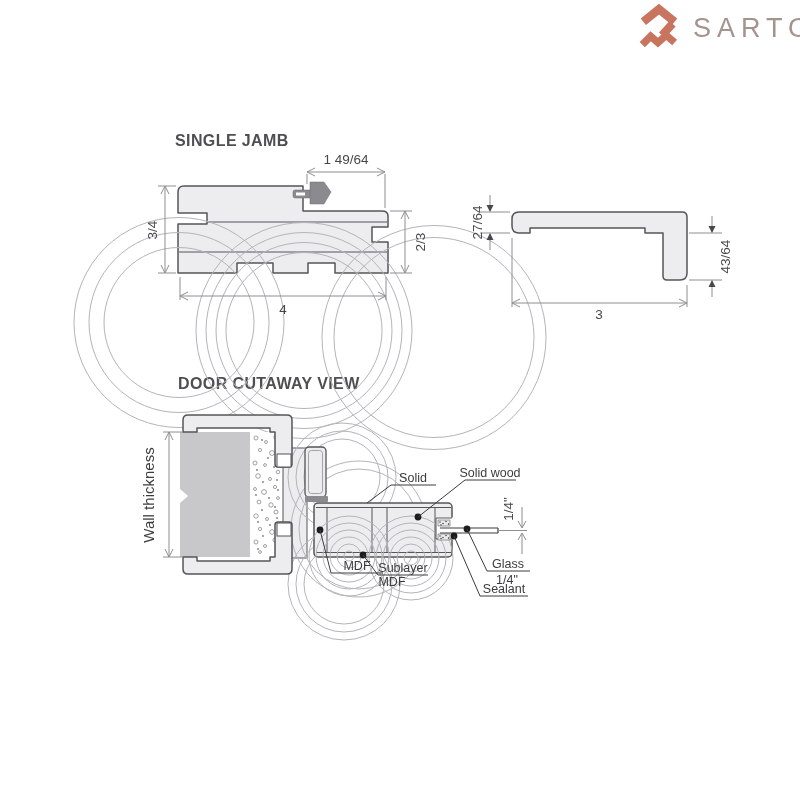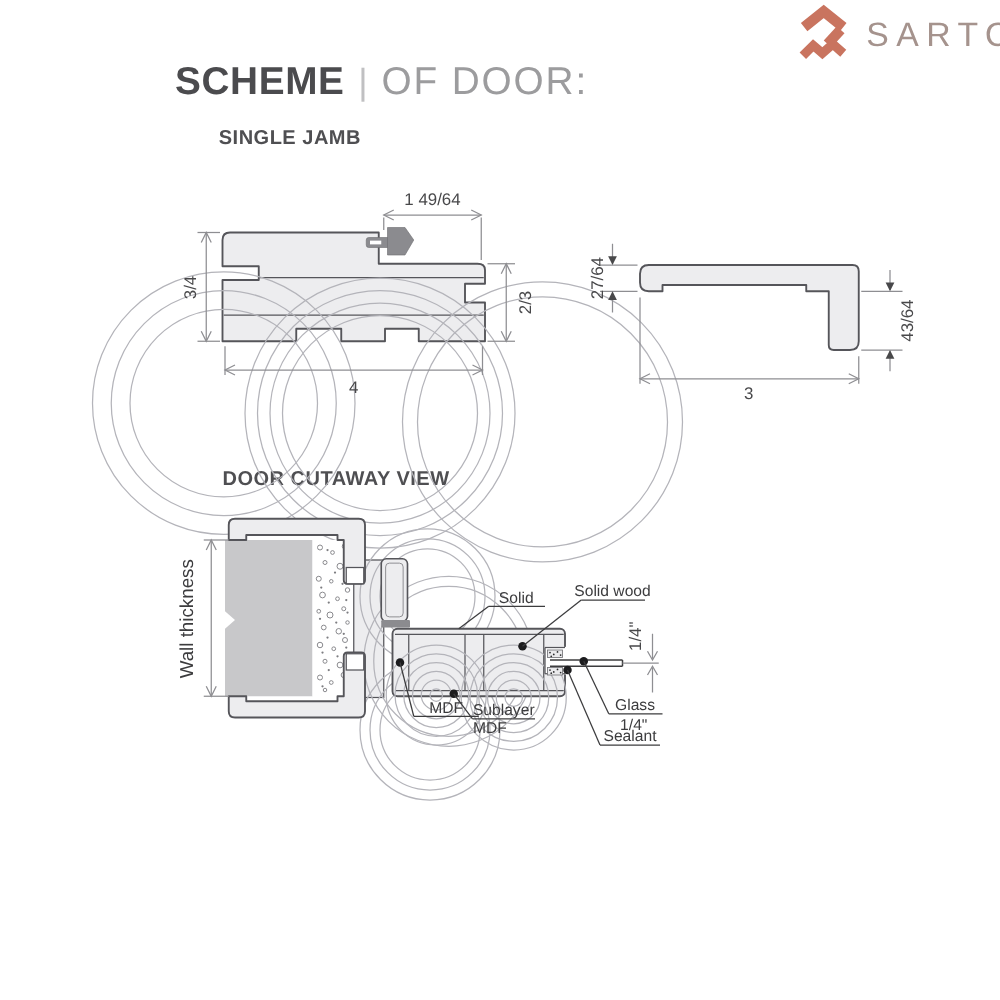--- a/index.html
+++ b/index.html
@@ -33,32 +33,29 @@
   .glassline{stroke:#3c3c3e;stroke-width:1.2;fill:none;}
   .bubble{fill:none;stroke:#8a8a8e;stroke-width:.8;}
   .speck{fill:#7d7d81;}
   .logo-stroke{stroke:#c9745f;fill:none;stroke-linejoin:miter;}
 </style>
 </head>
 <body>
 
 <div class="page">
 
-  <div class="abs title">
-    <span class="primary">SCHEME</span><span class="divider">|</span><span class="secondary">OF DOOR:</span>
-  </div>
 
   <svg class="abs" style="left:636px;top:5px" width="48" height="48" viewBox="0 0 42 46">
     <path class="logo-stroke" d="M5,16 L20,4 L35,16" stroke-width="8"></path>
     <path class="logo-stroke" d="M33,18 L23,29" stroke-width="8"></path>
     <path class="logo-stroke" d="M4,38 L12,30 L19,36 L27,29 L35,36" stroke-width="7"></path>
   </svg>
   <div class="abs brand-name">SARTO</div>
 
-  <div class="abs sec-h" style="left:175px;top:102px">SINGLE JAMB</div>
+  <div class="abs sec-h" style="left:175px;top:132px">SINGLE JAMB</div>
   <div class="abs sec-h" style="left:178px;top:375px">DOOR CUTAWAY VIEW</div>
 
   <svg class="abs" style="left:140px;top:130px" width="310" height="190">
     <g>
       <path class="body" d="M38,62 Q38,56 44,56 L163,56 L163,81 L242,81 Q248,81 248,86 L248,97 L232,97 L232,112 L248,112 L248,143 L195,143 L195,133 L168,133 L168,143 L133,143 L133,133 L97,133 L97,143 L38,143 L38,94 L67,94 L67,83 L38,83 Z"></path>
       <line class="ol" x1="67" y1="92" x2="247" y2="92"></line>
       <line class="ol" x1="39" y1="122" x2="247" y2="122"></line>
       <svg x="39" y="92.5" width="208" height="29">
         <g class="grain">
           <circle cx="125" cy="108" r="78"></circle>

